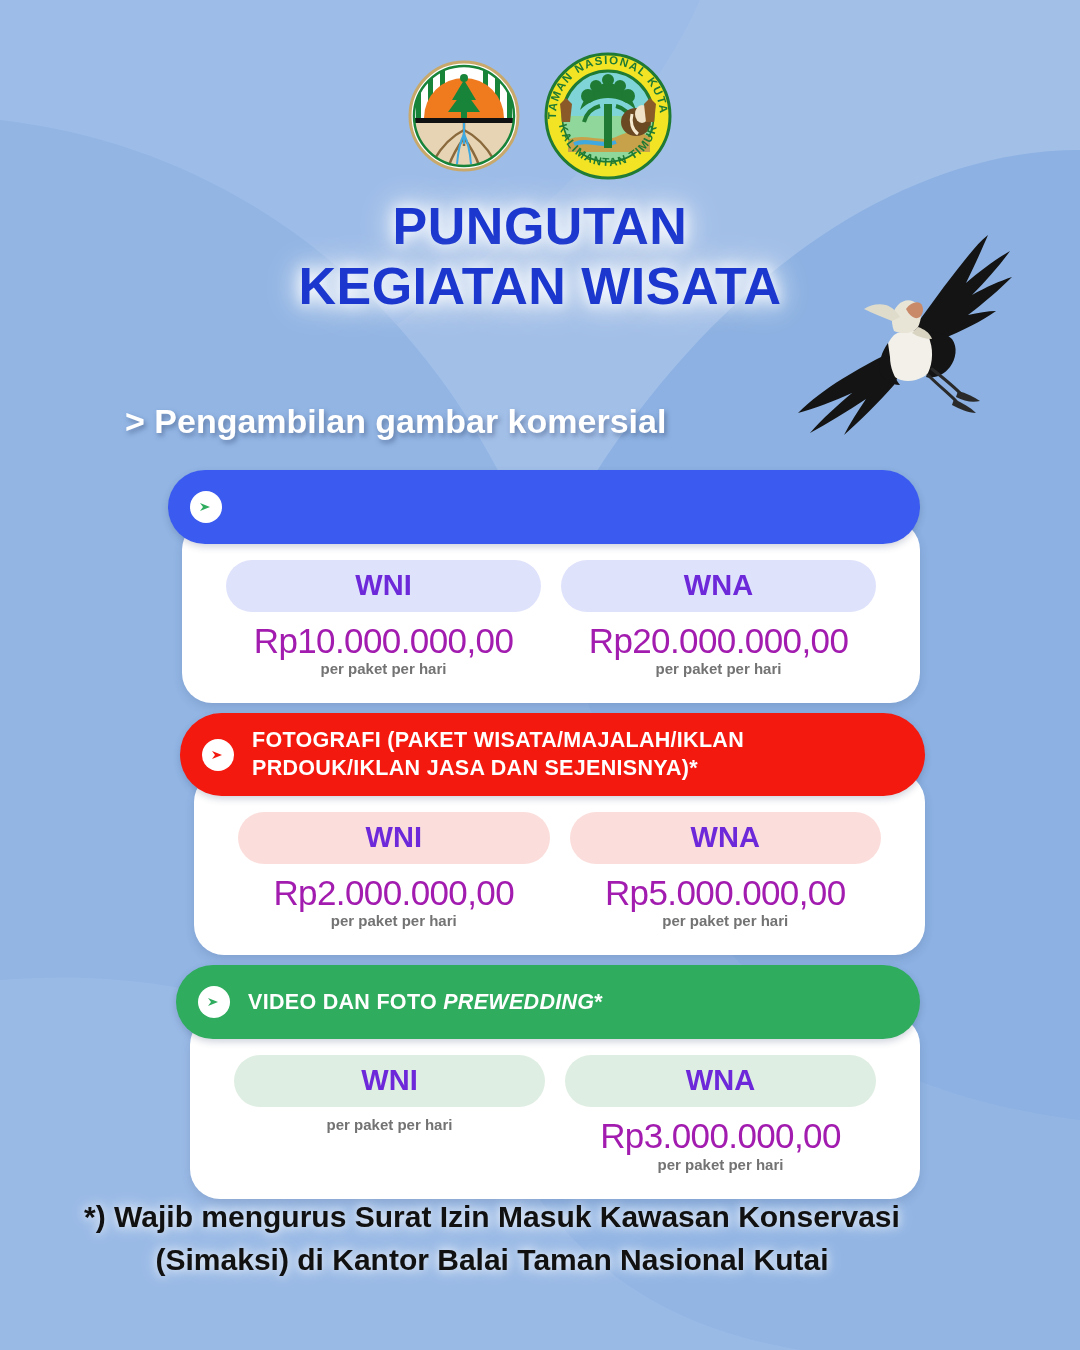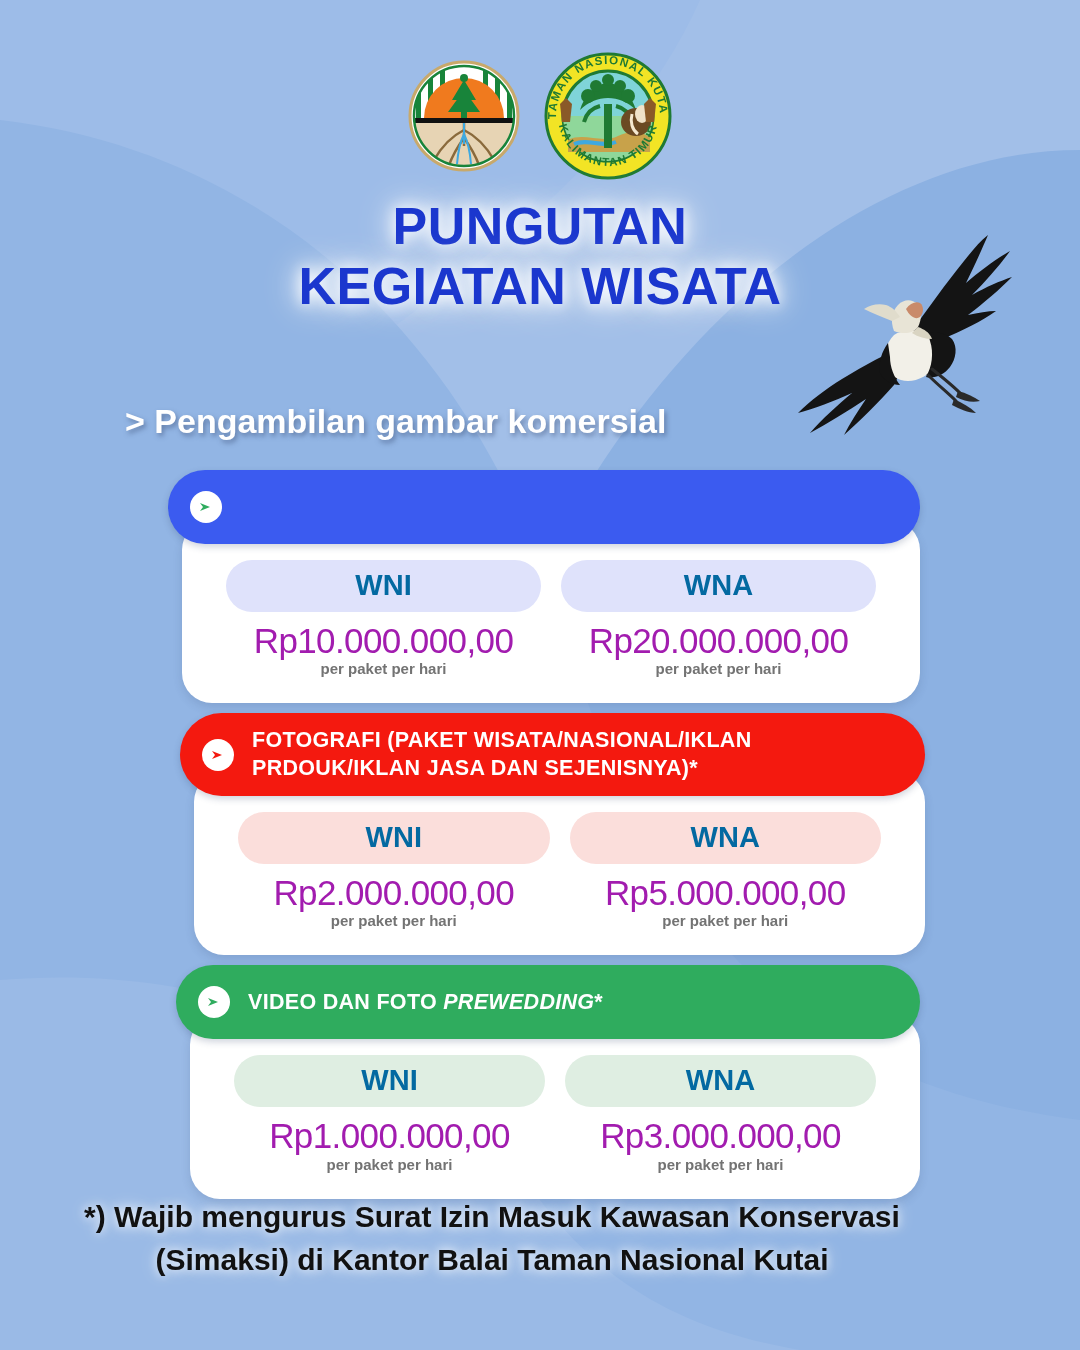--- a/index.html
+++ b/index.html
@@ -80,21 +80,21 @@
     display:flex;
     box-shadow:0 4px 10px rgba(40,60,100,.15);
   }
   .card-1 .card-body { margin-left:182px; margin-right:160px; }
   .card-2 .card-body { margin-left:194px; margin-right:155px; }
   .card-3 .card-body { margin-left:190px; margin-right:160px; }
 
   .rate-col { flex:1 1 50%; text-align:center; padding:0 10px; }
   .rate-pill {
     border-radius:26px; padding:9px 0 10px 0;
-    font-size:29px; font-weight:700; color:#0369a1;
+    font-size:29px; font-weight:700; color:#6d28d9;
     margin-bottom:9px;
   }
   .card-1 .rate-pill { background:#DFE2FB; }
   .card-2 .rate-pill { background:#FBDEDB; }
   .card-3 .rate-pill { background:#DFEEE2; }
 
   .rate-price {
     font-size:35px; font-weight:400; color:#a21caf;
     letter-spacing:-0.6px; line-height:1.12;
   }
@@ -251,21 +251,21 @@
     </div>
   </div>
 
   <div class="card card-2">
     <div class="card-header">
       <span class="bullet">
         <svg width="20" height="20" viewBox="0 0 20 20">
             <path d="M4,6 L14,10 L4,14 L7,10 Z" fill="#F4190F"></path>
           </svg>
       </span>
-      <span class="card-header-text">FOTOGRAFI (PAKET WISATA/NASIONAL/IKLAN PRDOUK/IKLAN JASA DAN SEJENISNYA)*</span>
+      <span class="card-header-text">FOTOGRAFI (PAKET WISATA/MAJALAH/IKLAN PRDOUK/IKLAN JASA DAN SEJENISNYA)*</span>
     </div>
     <div class="card-body">
       <div class="rate-col">
         <div class="rate-pill">WNI</div>
         <div class="rate-price">Rp2.000.000,00</div>
         <div class="rate-note">per paket per hari</div>
       </div>
       <div class="rate-col">
         <div class="rate-pill">WNA</div>
         <div class="rate-price">Rp5.000.000,00</div>
@@ -279,21 +279,20 @@
       <span class="bullet">
         <svg width="20" height="20" viewBox="0 0 20 20">
             <path d="M4,6 L14,10 L4,14 L7,10 Z" fill="#2FAC5E"></path>
           </svg>
       </span>
       <span class="card-header-text">VIDEO DAN FOTO <em>PREWEDDING</em>*</span>
     </div>
     <div class="card-body">
       <div class="rate-col">
         <div class="rate-pill">WNI</div>
-        <div class="rate-price">Rp1.000.000,00</div>
         <div class="rate-note">per paket per hari</div>
       </div>
       <div class="rate-col">
         <div class="rate-pill">WNA</div>
         <div class="rate-price">Rp3.000.000,00</div>
         <div class="rate-note">per paket per hari</div>
       </div>
     </div>
   </div>
 

